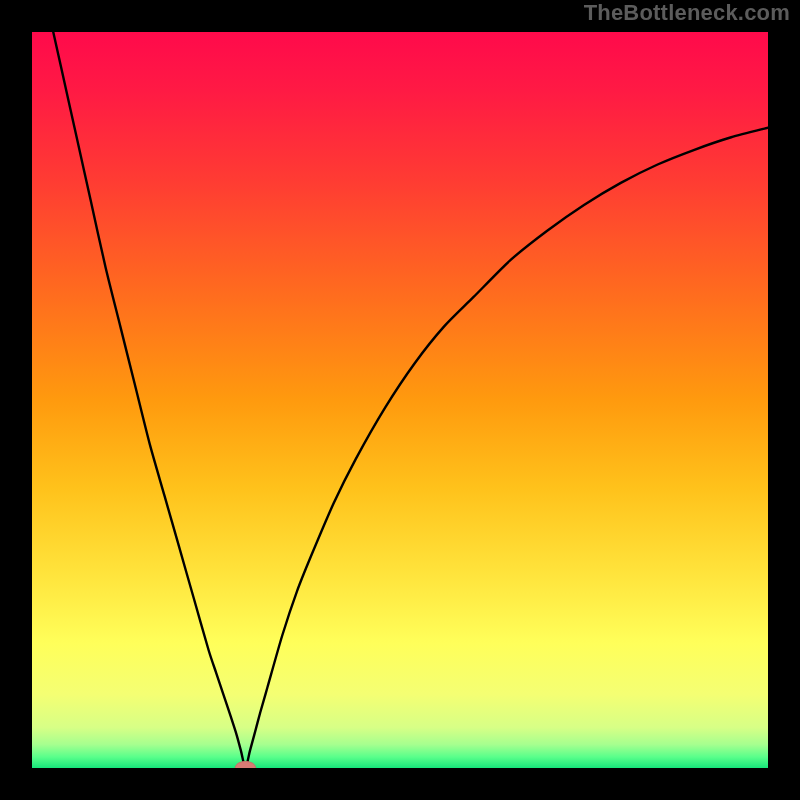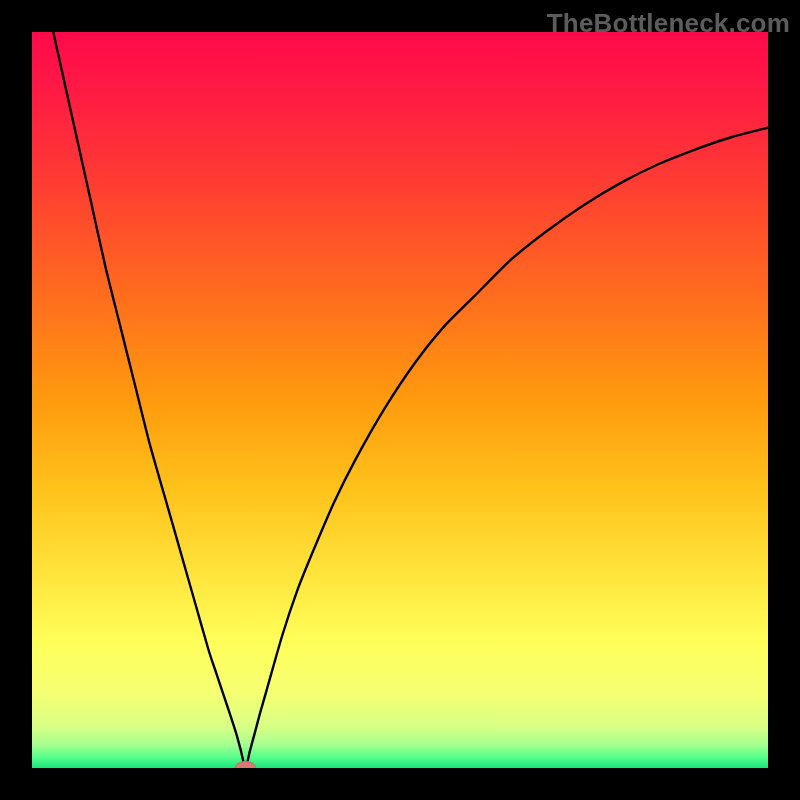--- a/index.html
+++ b/index.html
@@ -12,24 +12,24 @@
     overflow: hidden;
   }
   .frame {
     position: relative;
     width: 800px;
     height: 800px;
     background: #000;
   }
   .watermark {
     position: absolute;
-    top: 8px;
+    top: 0;
     right: 10px;
     color: #5c5c5c;
-    font-size: 26px;
+    font-size: 22px;
     font-weight: 600;
     letter-spacing: 0.2px;
     font-family: Arial, Helvetica, sans-serif;
     user-select: none;
   }
   .plot {
     position: absolute;
     left: 32px;
     top: 32px;
     width: 736px;

